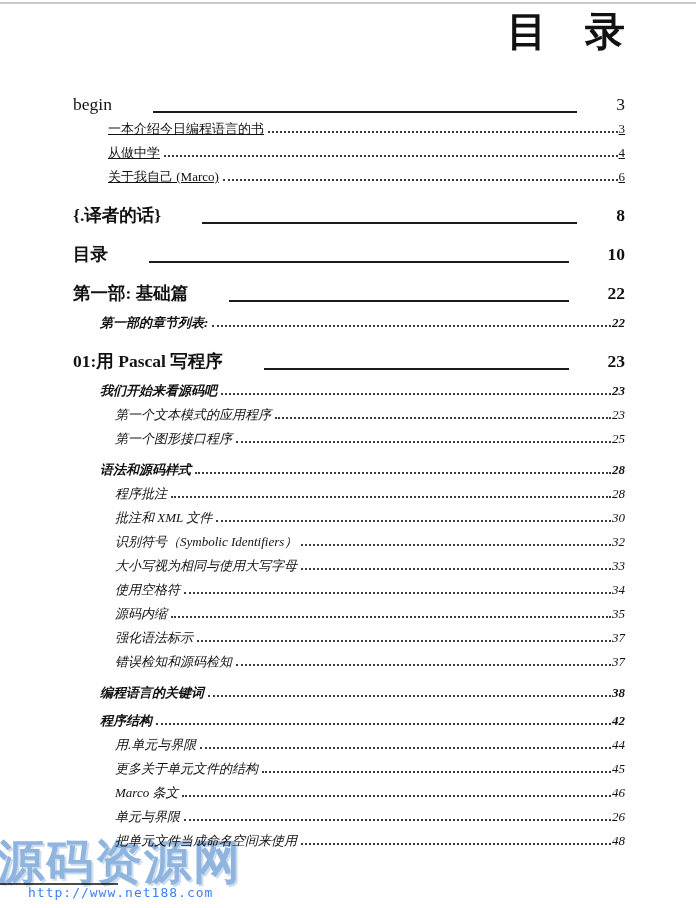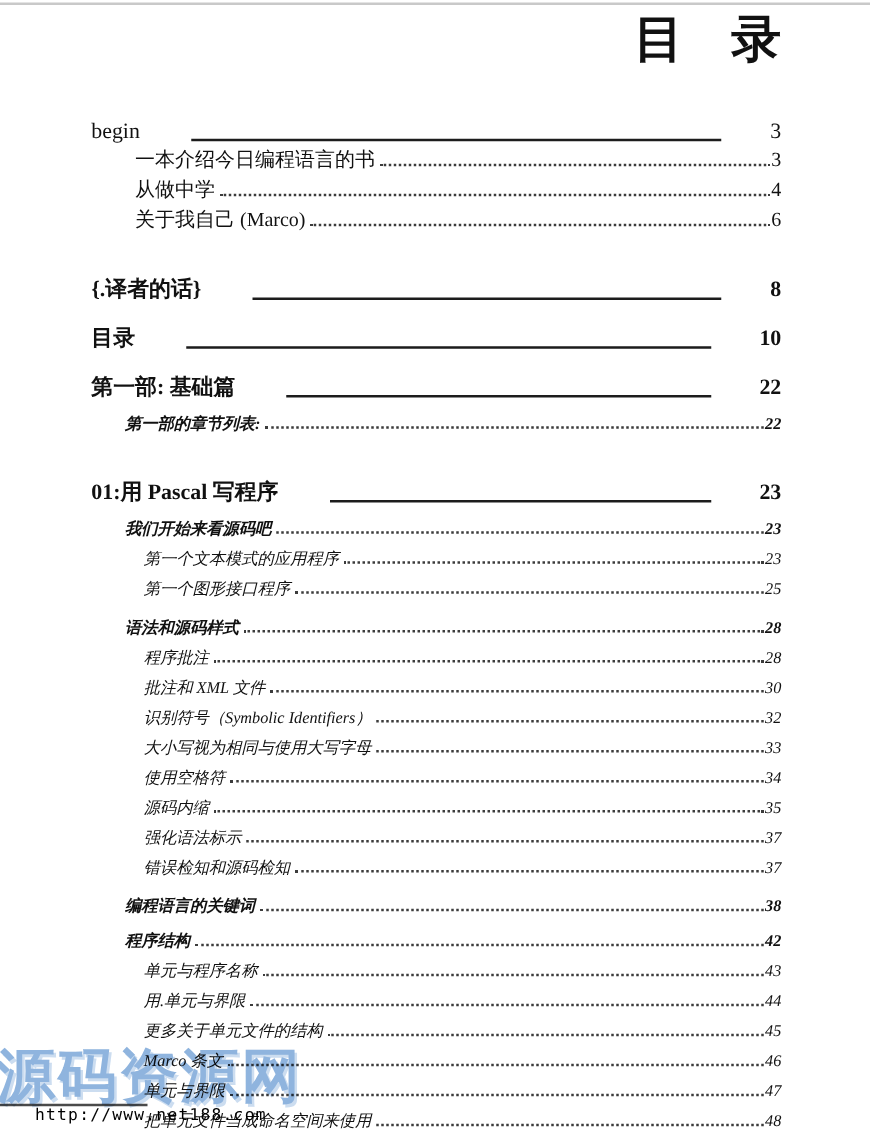--- a/index.html
+++ b/index.html
@@ -38,31 +38,31 @@
   }
   .entry .leader{
     flex:1 1 auto;
     min-width:10px;
   }
   
   .e1{font-size:17.5px;line-height:24px;margin-top:15px;gap:36px;}
   .e1 .leader{border-bottom:2px solid #1c1c1c;margin:0 3px 3px 5px;}
   .e1.bold{font-weight:bold;}
   .toc .e1:first-child{margin-top:36px;}
-  .e2+.e1,.e3+.e1,.es+.e1{margin-top:35px;}
+  .e2+.e1,.e3+.e1,.es+.e1{margin-top:19px;}
   
   .e2{font-size:13px;line-height:15px;font-weight:bold;font-style:italic;
       padding-left:27px;margin-top:10px;}
   .e1+.e2{margin-top:10px;}
   .e3+.e2,.es+.e2{margin-top:16px;}
   .e2+.e2{margin-top:13px;}
   
   .e3{font-size:13px;line-height:15px;padding-left:42px;margin-top:9px;font-style:italic;}
   
-  .es{font-size:16px;line-height:15px;padding-left:35px;margin-top:9px;}
+  .es{font-size:13px;line-height:15px;padding-left:35px;margin-top:9px;text-decoration:underline;}
   .e1+.es{margin-top:5px;}
   .e2 .leader,.e3 .leader,.es .leader{
     border-bottom:2px dotted #3c3c3c;
     margin:0 1px 3px 4px;
   }
   .entry .pg{flex:0 0 auto;}
   
   .watermark{
     position:absolute;left:-3px;top:838px;
     font-family:"DejaVu Sans", sans-serif;
@@ -73,21 +73,21 @@
     opacity:.85;
     mix-blend-mode:multiply;
     z-index:5;
     white-space:nowrap;
     text-shadow:2px 2px 0 #c3d7ee;
   }
   .watermark-url{
     position:absolute;left:28px;top:885px;
     font-family:"DejaVu Sans Mono", monospace;
     font-size:13px;line-height:15px;
-    color:#000000;
+    color:#3b82f6;
     letter-spacing:1px;
     z-index:6;
     white-space:nowrap;
   }
   .footnote-separator{
     position:absolute;left:0;top:883px;width:118px;height:0;
     border-top:2px solid #4a4a4a;
     z-index:1;
   }
 </style>
@@ -208,43 +208,38 @@
         <span class="lbl">编程语言的关键词</span>
         <span class="leader"></span>
         <span class="pg">38</span>
       </div>
       <div class="entry e2">
         <span class="lbl">程序结构</span>
         <span class="leader"></span>
         <span class="pg">42</span>
       </div>
       <div class="entry e3">
-        <span class="lbl">单元与程序名称</span>
-        <span class="leader"></span>
-        <span class="pg">43</span>
-      </div>
-      <div class="entry e3">
         <span class="lbl">用.单元与界限</span>
         <span class="leader"></span>
         <span class="pg">44</span>
       </div>
       <div class="entry e3">
         <span class="lbl">更多关于单元文件的结构</span>
         <span class="leader"></span>
         <span class="pg">45</span>
       </div>
       <div class="entry e3">
         <span class="lbl">Marco 条文</span>
         <span class="leader"></span>
         <span class="pg">46</span>
       </div>
       <div class="entry e3">
         <span class="lbl">单元与界限</span>
         <span class="leader"></span>
-        <span class="pg">47</span>
+        <span class="pg">26</span>
       </div>
       <div class="entry e3">
         <span class="lbl">把单元文件当成命名空间来使用</span>
         <span class="leader"></span>
         <span class="pg">48</span>
       </div>
     </div>
 </div>
 
 <div class="footnote-separator"></div>

